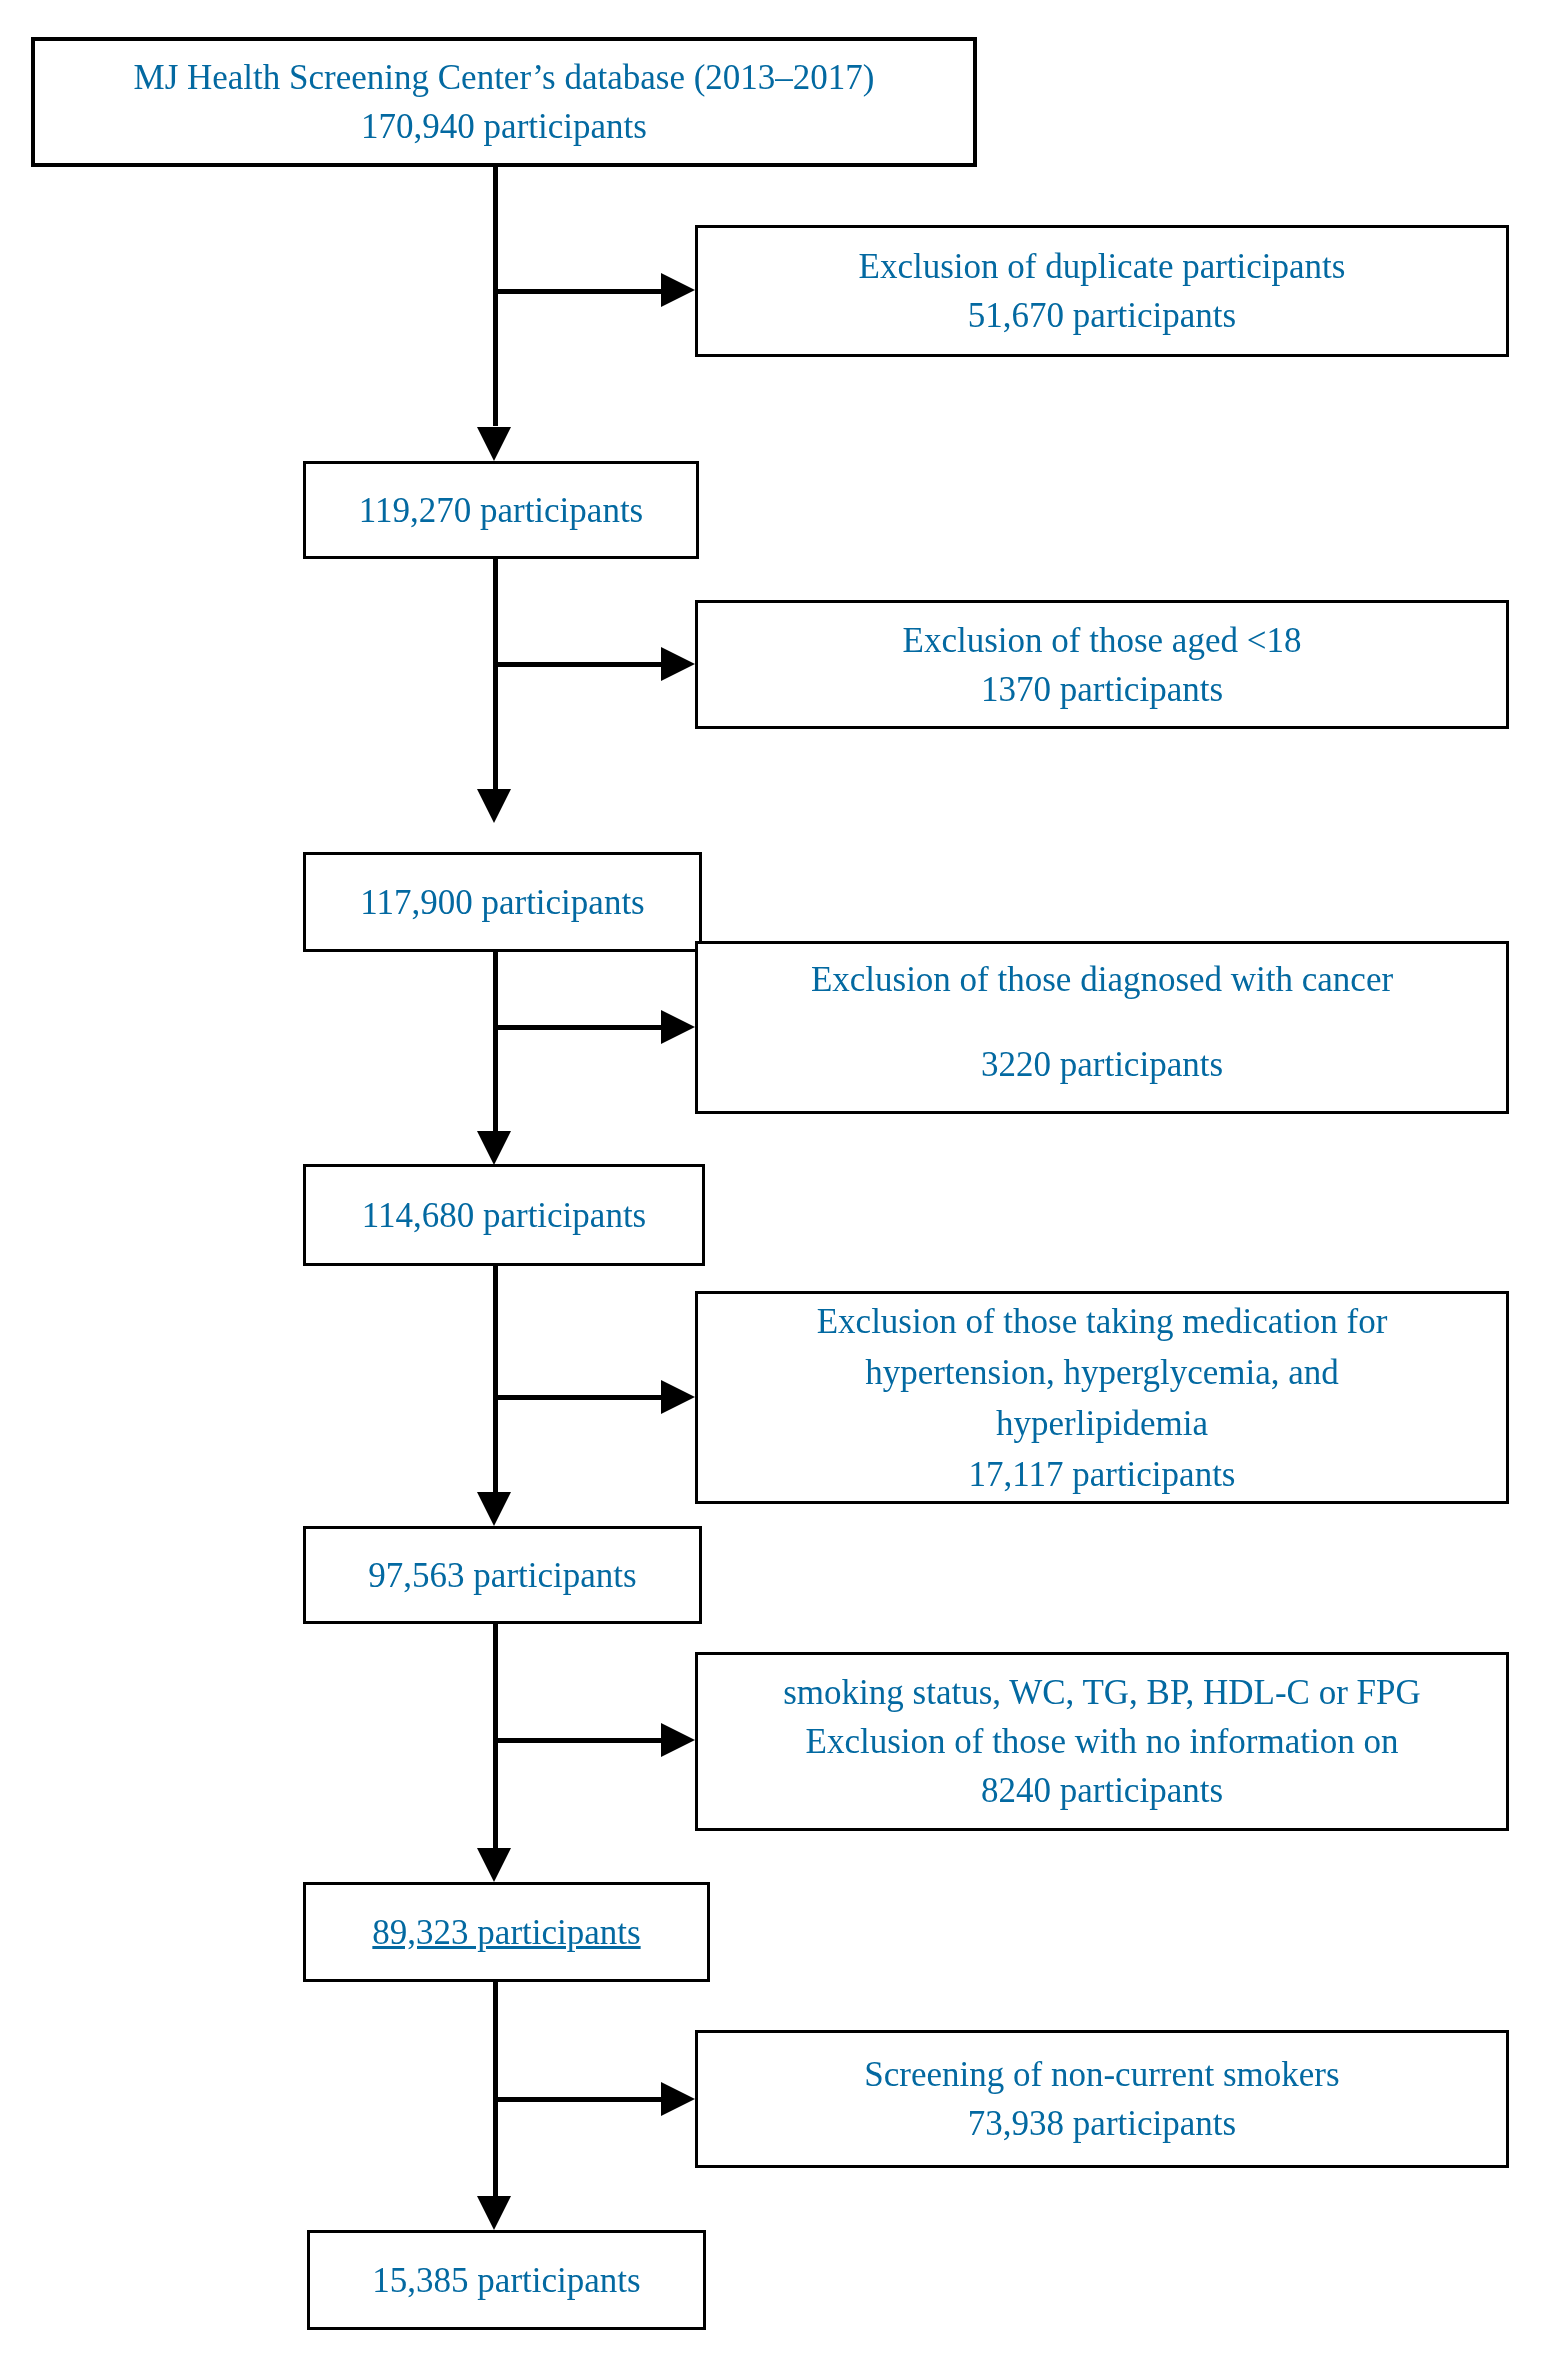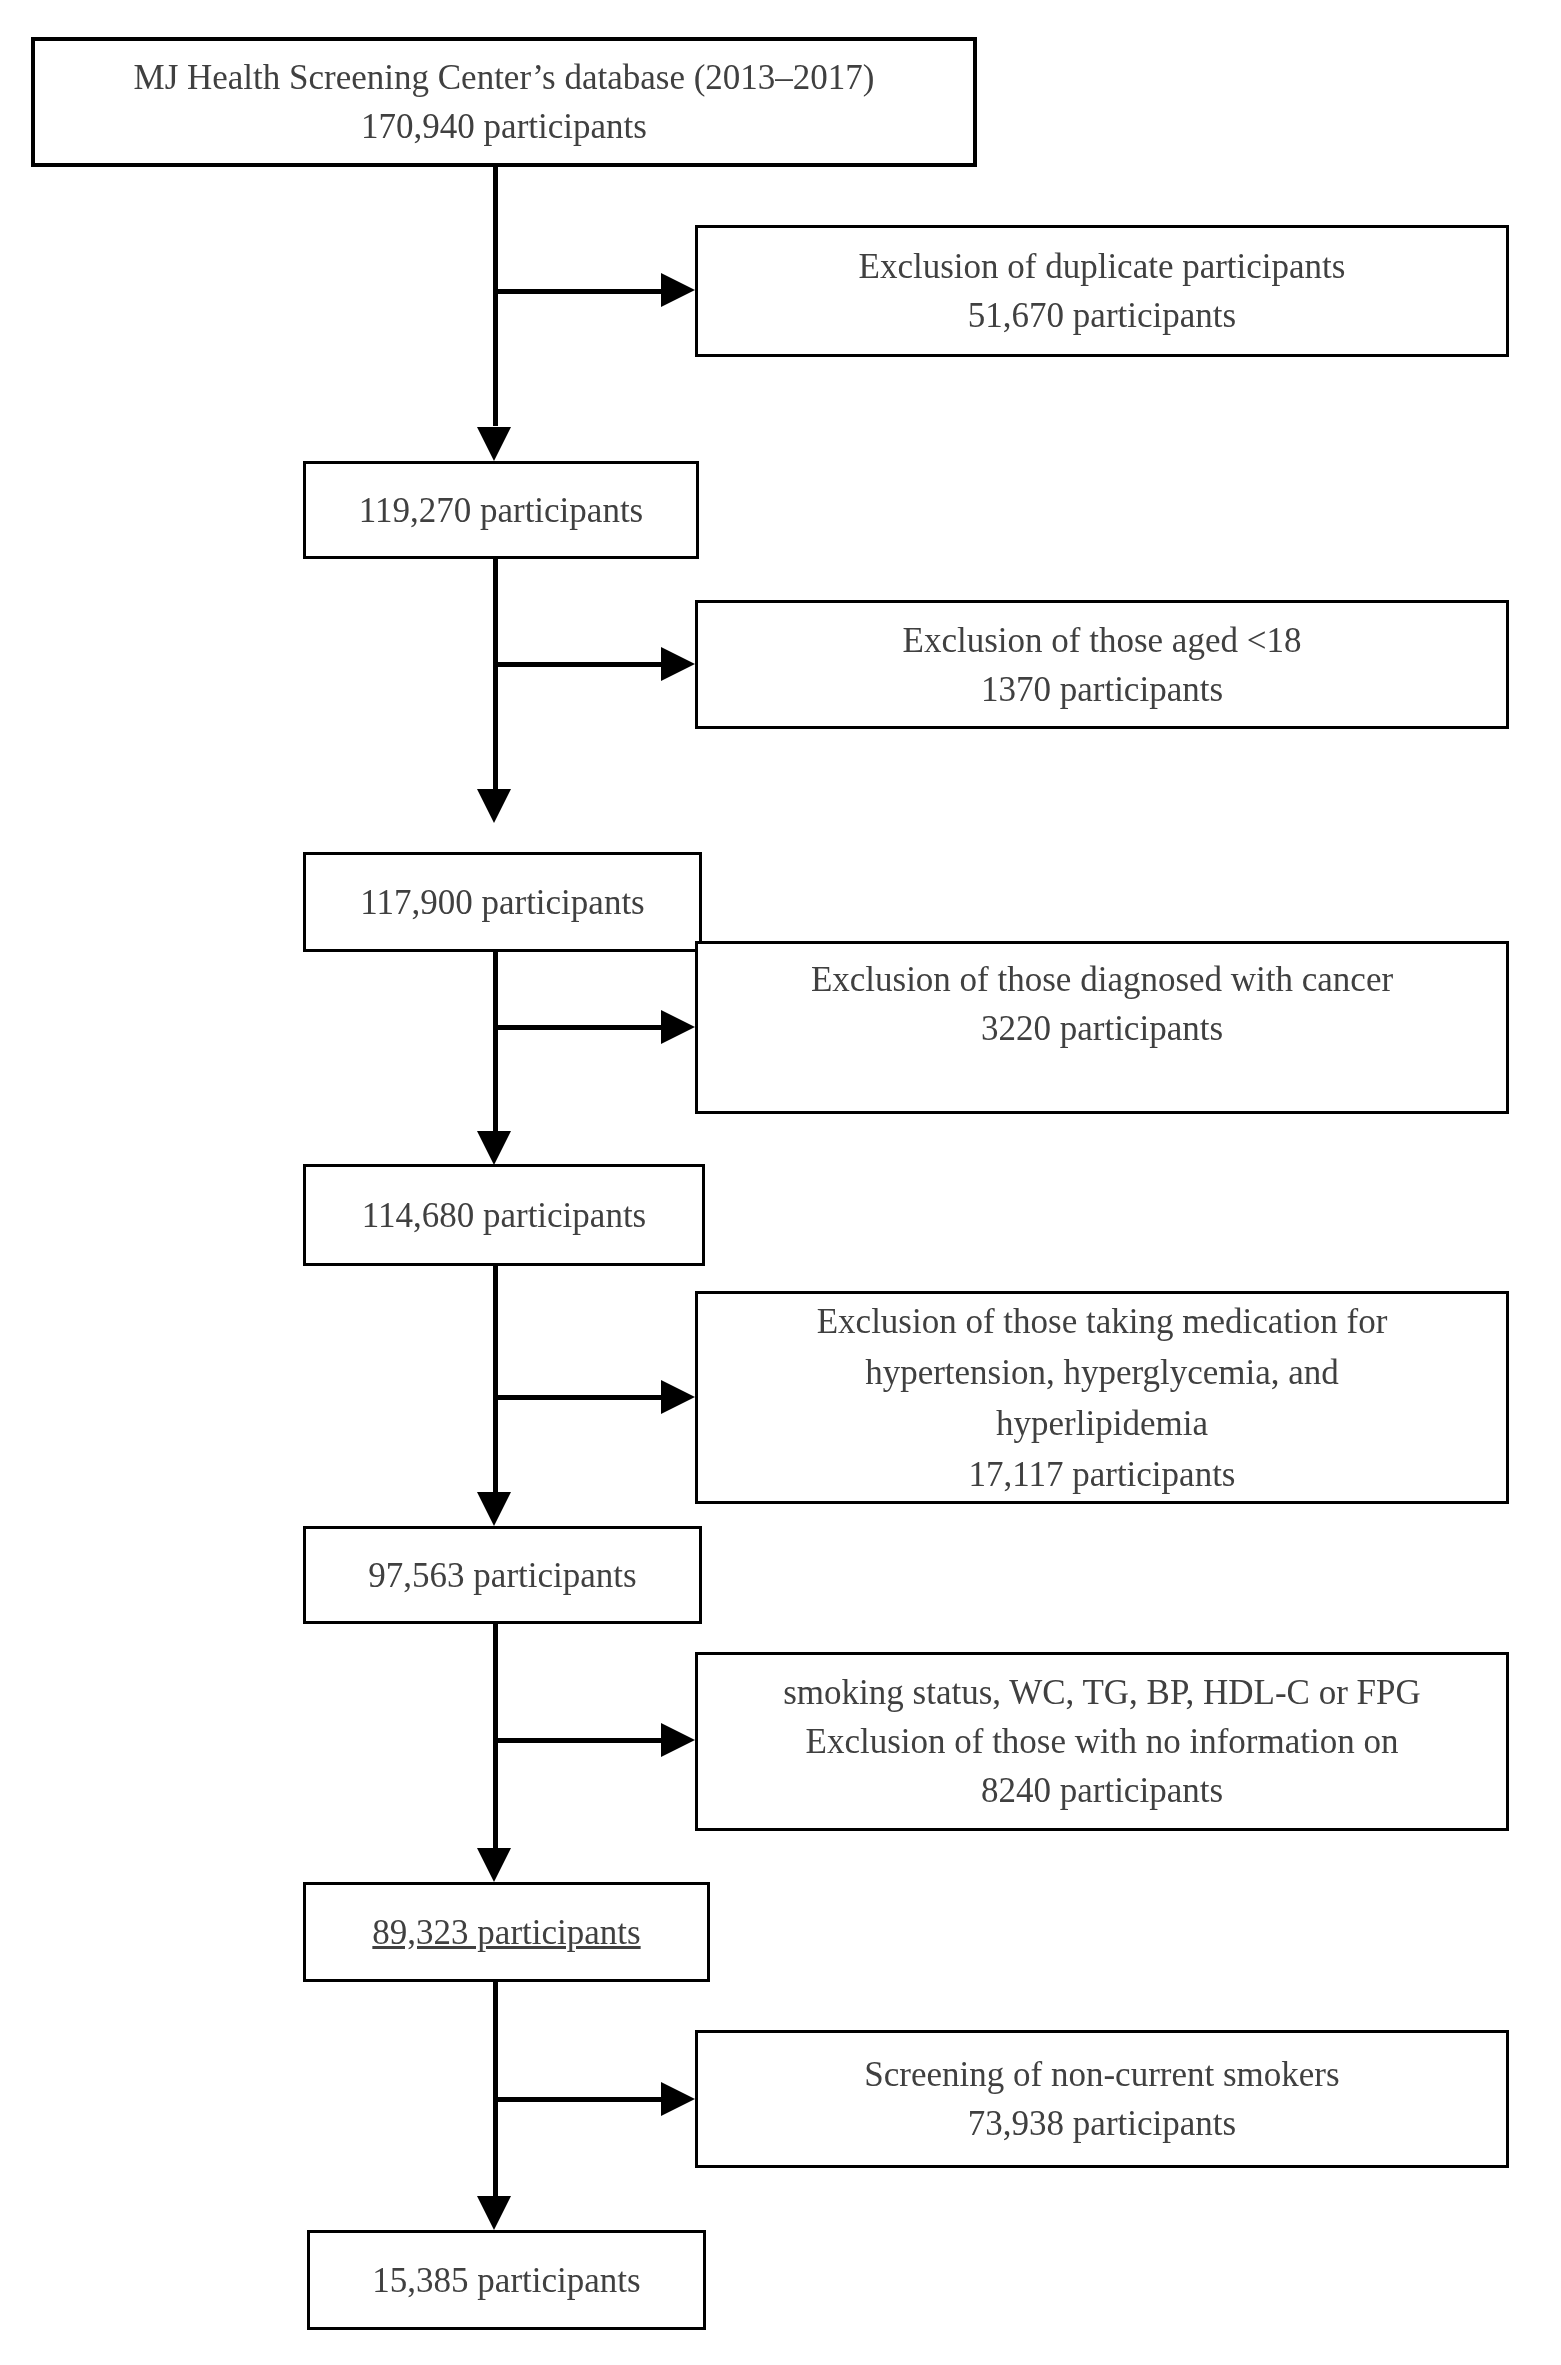--- a/index.html
+++ b/index.html
@@ -6,21 +6,21 @@
     margin: 0;
     padding: 0;
     background: #ffffff;
   }
   #canvas {
     position: relative;
     width: 1360px;
     height: 2366px;
     background: #ffffff;
     font-family: "Liberation Serif", "DejaVu Serif", serif;
-    color: #404040;
+    color: #0369a1;
     border-radius: 10px;
   }
   .box {
     position: absolute;
     box-sizing: border-box;
     border: 3.8px solid #000000;
     background: #ffffff;
     display: flex;
     flex-direction: column;
     justify-content: center;
@@ -52,21 +52,21 @@
   #box-step1  { left: 303px; top: 461px;  width: 396px; height: 98px; }
   #box-step2  { left: 303px; top: 852px; width: 399px; height: 100px; }
   #box-step3  { left: 303px; top: 1164px; width: 402px; height: 102px; }
   #box-step4  { left: 303px; top: 1526px; width: 399px; height: 98px; }
   #box-step5  { left: 303px; top: 1882px; width: 407px; height: 100px; text-decoration: underline; }
   #box-step6  { left: 307px; top: 2230px; width: 399px; height: 100px; }
 
   
   #box-excl1  { left: 695px; top: 225px;  width: 814px; height: 132px; }
   #box-excl2  { left: 695px; top: 600px;  width: 814px; height: 129px; }
-  #box-excl3  { left: 695px; top: 941px; width: 814px; height: 173px; justify-content: flex-start; padding-top: 10.7px; }
+  #box-excl3  { left: 695px; top: 941px; width: 814px; height: 173px; justify-content: flex-start; padding-top: 10.7px; gap: 36px; }
   #box-excl4  { left: 695px; top: 1291px; width: 814px; height: 213px; line-height: 51px; }
   #box-excl5  { left: 695px; top: 1652px; width: 814px; height: 179px; }
   #box-excl6  { left: 695px; top: 2030px; width: 814px; height: 138px; }
 
   
   #v1 { left: 493px; top: 167px;  height: 259px; }
   #v2 { left: 493px; top: 559px;  height: 230px; }
   #v3 { left: 493px; top: 923px; height: 208px; }
   #v4 { left: 493px; top: 1266px; height: 226px; }
   #v5 { left: 493px; top: 1624px; height: 224px; }

